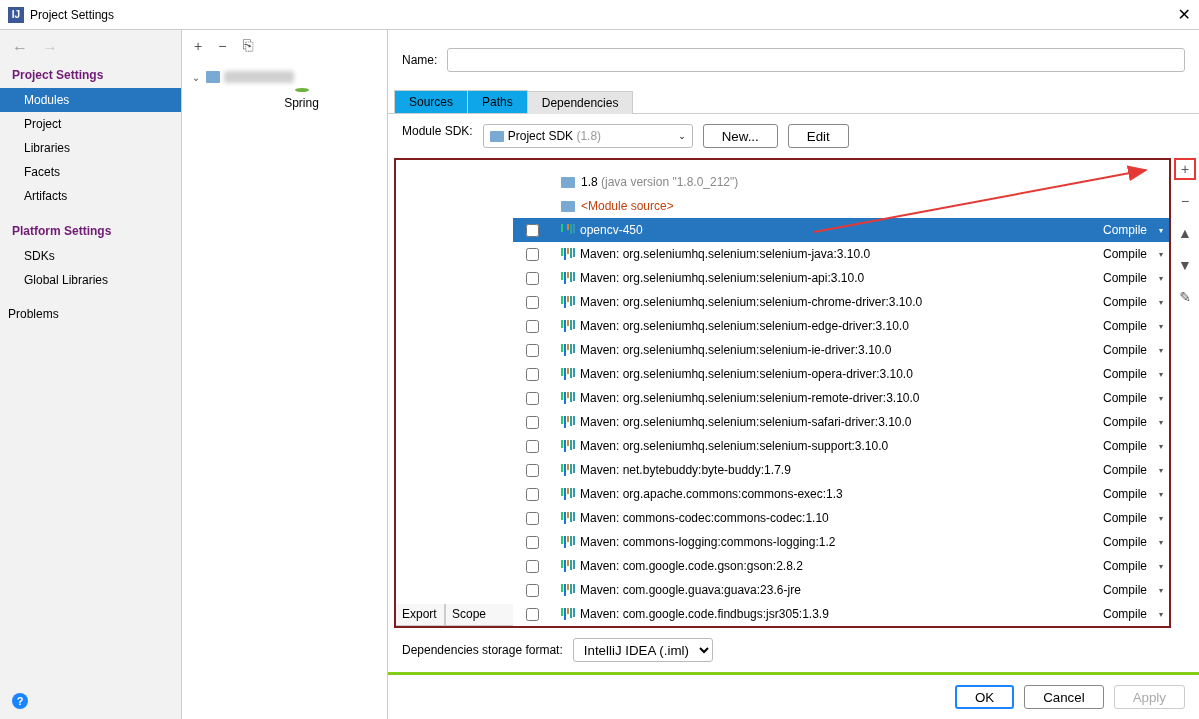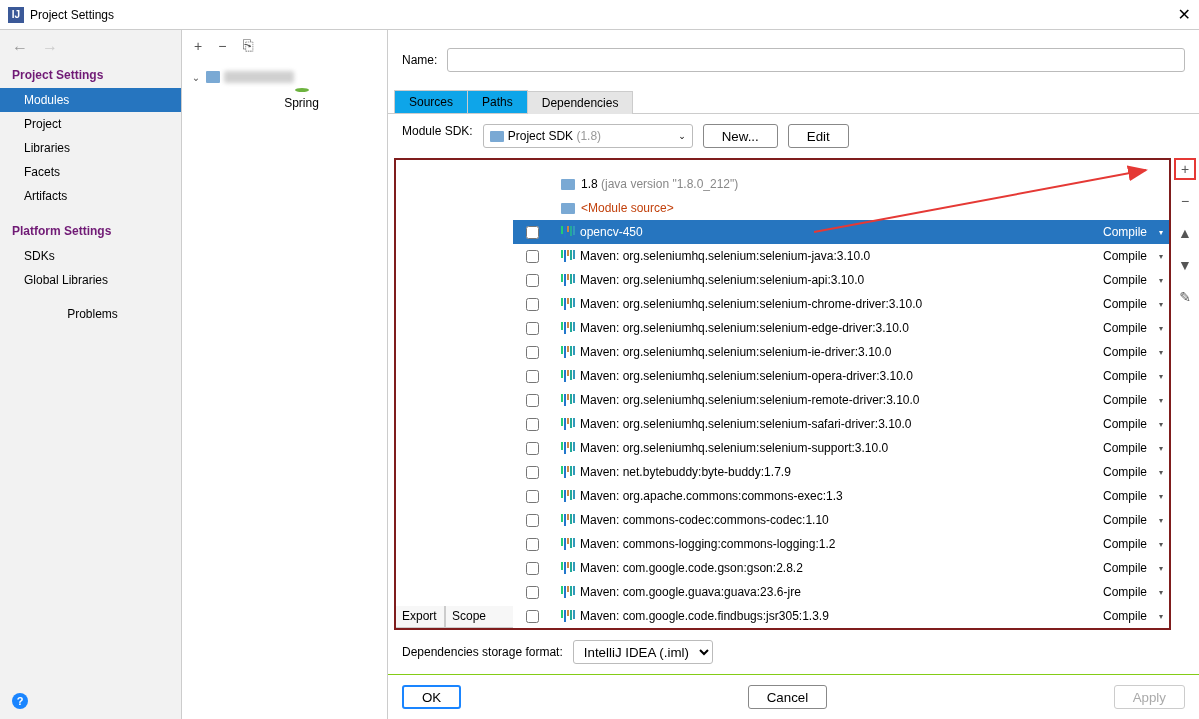--- a/index.html
+++ b/index.html
@@ -83,21 +83,21 @@
 .dep-row.sel .dep-scope .tri { color: #fff; }
 .folder-sm { width: 14px; height: 11px; background: #7aa9d4; border-radius: 1px; margin-right: 6px; display:inline-block; }
 
 .dep-side { width: 28px; display: flex; flex-direction: column; align-items: center; padding-top: 0; gap: 10px; color: #555; }
 .dep-side .ctl { width: 22px; height: 22px; display: flex; align-items: center; justify-content: center; font-size: 14px; cursor: pointer; }
 .add-hl { border: 2px solid #e53935; }
 
 .storage-row { display: flex; align-items: center; padding: 10px 14px; gap: 10px; }
 .storage-row select { height: 24px; border: 1px solid #bbb; border-radius: 3px; padding: 0 6px; background: #fff; }
 
-.footer { display: flex; justify-content: space-between; gap: 10px; padding: 10px 14px; border-top: 1px solid #84cc16; }
+.footer { display: flex; justify-content: flex-end; gap: 10px; padding: 10px 14px; border-top: 3px solid #84cc16; }
 
 
 .arrow-svg { position: absolute; pointer-events: none; }
 </style>
 </head>
 <body>
 
 <div class="titlebar">
   <span class="app-icon">IJ</span>
   <span class="title">Project Settings</span>
@@ -115,21 +115,21 @@
     <div class="sidebar-item selected">Modules</div>
     <div class="sidebar-item">Project</div>
     <div class="sidebar-item">Libraries</div>
     <div class="sidebar-item">Facets</div>
     <div class="sidebar-item">Artifacts</div>
     <div class="sidebar-spacer"></div>
     <div class="section-head">Platform Settings</div>
     <div class="sidebar-item">SDKs</div>
     <div class="sidebar-item">Global Libraries</div>
     <div class="sidebar-spacer"></div>
-    <div class="sidebar-item" style="padding-left:16px;text-align:center;">Problems</div>
+    <div class="sidebar-item" style="padding-left:8px;">Problems</div>
     <div class="help-row"><span class="help-icon">?</span></div>
   </div>
 
   <div class="tree-panel">
     <div class="tree-tools">
       <span>+</span>
       <span>−</span>
       <span>⎘</span>
     </div>
     <div class="tree-body">

